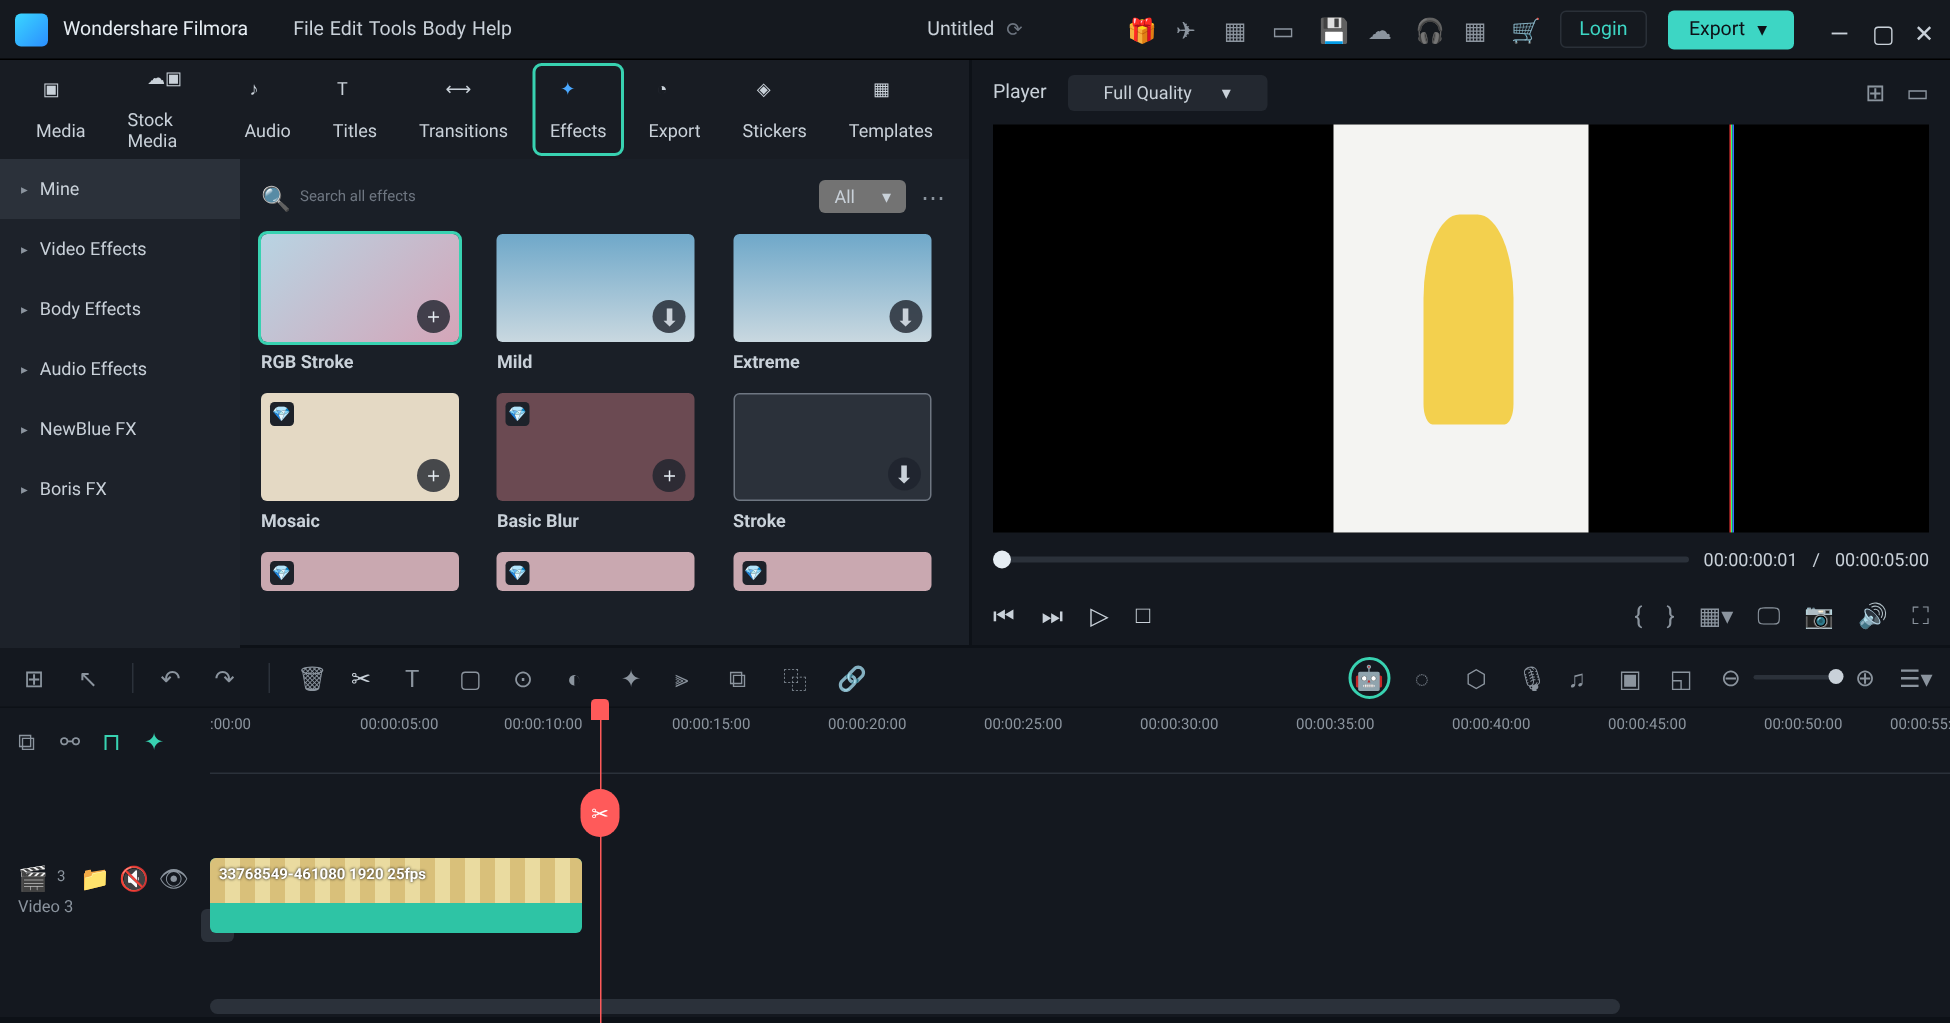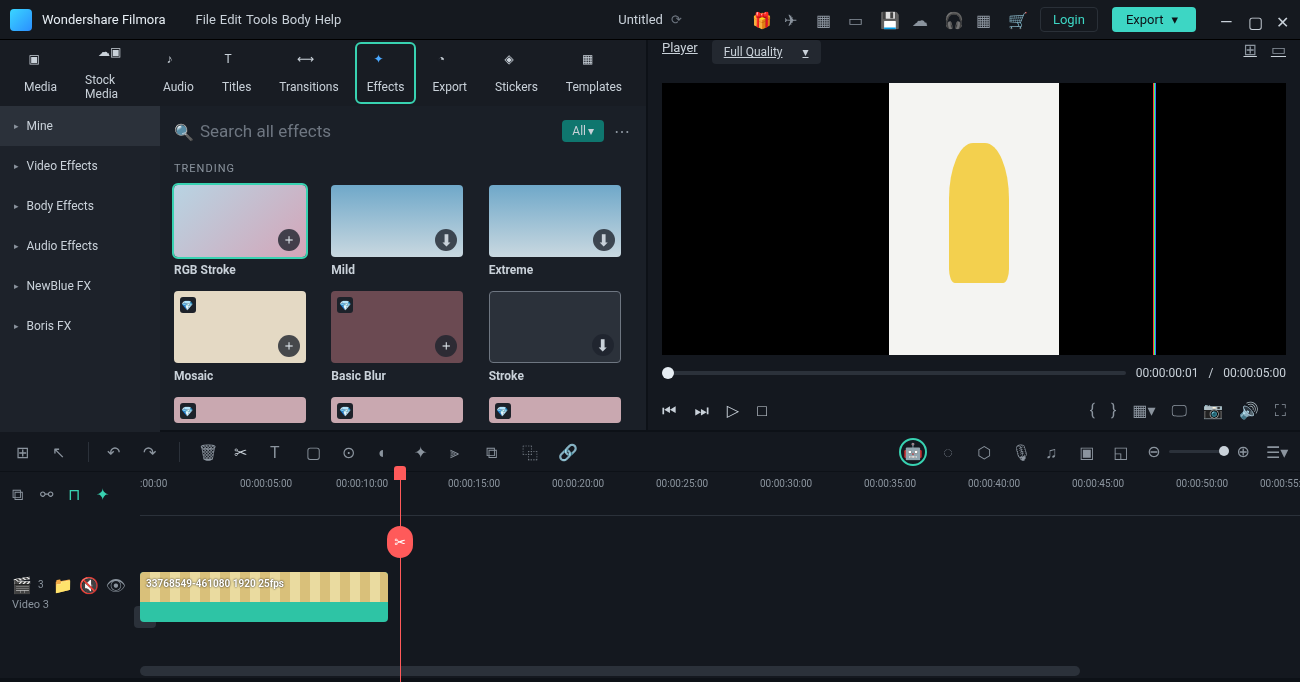--- a/index.html
+++ b/index.html
@@ -30,42 +30,42 @@
 .lib-body { display:flex; height:326px; }
 .lib-side { width:160px; background:#1d222a; }
 .lib-side .item { height:40px;display:flex;align-items:center;padding:0 14px;font-size:12px;color:#c9d1d9;gap:8px;cursor:pointer; }
 .lib-side .item.sel { background:#2b313a; }
 .lib-side .chev { font-size:9px; color:#8b949e; }
 .lib-side .collapse { position:absolute; margin-top:260px; margin-left:134px; background:#2b313a; width:22px;height:22px;border-radius:4px;display:flex;align-items:center;justify-content:center;font-size:11px;color:#8b949e; }
 
 .lib-content { flex:1; padding:0 14px; overflow:hidden; }
 .search-row { height:50px; display:flex; align-items:center; gap:10px; }
 .search-ico { width:16px;height:16px;color:#8b949e; }
-.search-input { flex:1; background:none; border:none; outline:none; color:#c9d1d9; font-size:17px; }
+.search-input { flex:1; background:none; border:none; outline:none; color:#c9d1d9; font-size:10px; }
 .search-input::placeholder{color:#6e7681;}
-.filter-all{background:#0f766e;border-radius:4px;padding:4px 10px;font-size:12px;display:flex;gap:2px;align-items:center;}
+.filter-all{background:#737373;border-radius:4px;padding:4px 10px;font-size:12px;display:flex;gap:18px;align-items:center;}
 .more-ico{color:#8b949e;font-size:16px;letter-spacing:2px;}
 
 .section-title{font-size:11px;color:#8b949e;letter-spacing:1px;margin:6px 0 10px;}
 .thumbs{display:grid;grid-template-columns:repeat(3,1fr);gap:14px;}
 .thumb{width:132px;}
 .thumb .img{width:132px;height:72px;border-radius:4px;background:#4a82a6;position:relative;overflow:hidden;}
 .thumb .img.sel{outline:2px solid #38d2b1;}
 .thumb .badge{position:absolute;right:6px;bottom:6px;width:22px;height:22px;border-radius:50%;background:rgba(30,35,45,.8);display:flex;align-items:center;justify-content:center;color:#e6edf3;font-size:14px;}
 .thumb .dl{position:absolute;right:6px;bottom:6px;width:22px;height:22px;border-radius:50%;background:rgba(30,35,45,.8);display:flex;align-items:center;justify-content:center;}
 .thumb .heart{position:absolute;left:6px;top:6px;width:16px;height:16px;background:#1d222a;border-radius:3px;display:flex;align-items:center;justify-content:center;font-size:10px;}
 .thumb .lbl{font-size:12px;margin-top:6px;color:#c9d1d9;font-weight:bold;}
 .thumb .img.border{background:#2b313a;border:1px solid #6e7681;}
 .thumb .img.cut{height:26px;}
 
 
 .player{flex:1;height:392px;background:#14181f;display:flex;flex-direction:column;border-bottom:2px solid #0d1117;}
-.player-head{height:44px;display:flex;align-items:flex-start;padding:0 14px;gap:14px;text-decoration:underline;}
+.player-head{height:44px;display:flex;align-items:center;padding:0 14px;gap:14px;}
 .player-head .ttl{font-size:13px;}
-.quality{background:#232830;border-radius:4px;padding:5px 12px;font-size:12px;display:flex;align-items:center;gap:20px;}
+.quality{background:#232830;border-radius:4px;padding:5px 24px;font-size:12px;display:flex;align-items:center;gap:20px;}
 .player-head .righticons{margin-left:auto;display:flex;gap:14px;color:#8b949e;}
 .preview{flex:1;margin:0 14px;background:#000;position:relative;display:flex;align-items:center;justify-content:center;}
 .preview .vid{width:170px;height:272px;background:#f4f4f2;position:relative;}
 .preview .person{position:absolute;top:60px;left:60px;width:60px;height:140px;background:#f3d04e;border-radius:40% 40% 10% 10%;}
 .preview .rgb{position:absolute;right:130px;top:0;bottom:0;width:3px;display:flex;}
 .preview .rgb span{width:1px;height:100%;}
 .playbar{height:36px;display:flex;align-items:center;padding:0 14px;gap:10px;}
 .scrubber{flex:1;height:4px;background:#2b313a;border-radius:2px;position:relative;}
 .scrubber .knob{position:absolute;left:0;top:-4px;width:12px;height:12px;border-radius:50%;background:#e6edf3;}
 .time{font-size:12px;color:#c9d1d9;}
@@ -219,21 +219,20 @@
       <div class="lib-content">
         <div class="search-row">
           <span class="search-ico">🔍</span>
           <input class="search-input" placeholder="Search all effects" style="">
           <span class="filter-all">
               <span>All</span>
               <span>▾</span>
             </span>
           <span class="more-ico">⋯</span>
         </div>
-        <div class="section-title">TRENDING</div>
         <div class="thumbs">
           <div class="thumb">
               <div class="img sel" style="background:linear-gradient(135deg,#b8d4e3,#d4a5b8)">
                 <span class="badge">＋</span>
               </div>
               <div class="lbl">RGB Stroke</div>
             </div>
           <div class="thumb">
               <div class="img" style="background:linear-gradient(180deg,#6fa8c9,#c9d8e0)">
                 <span class="dl">⬇</span>

